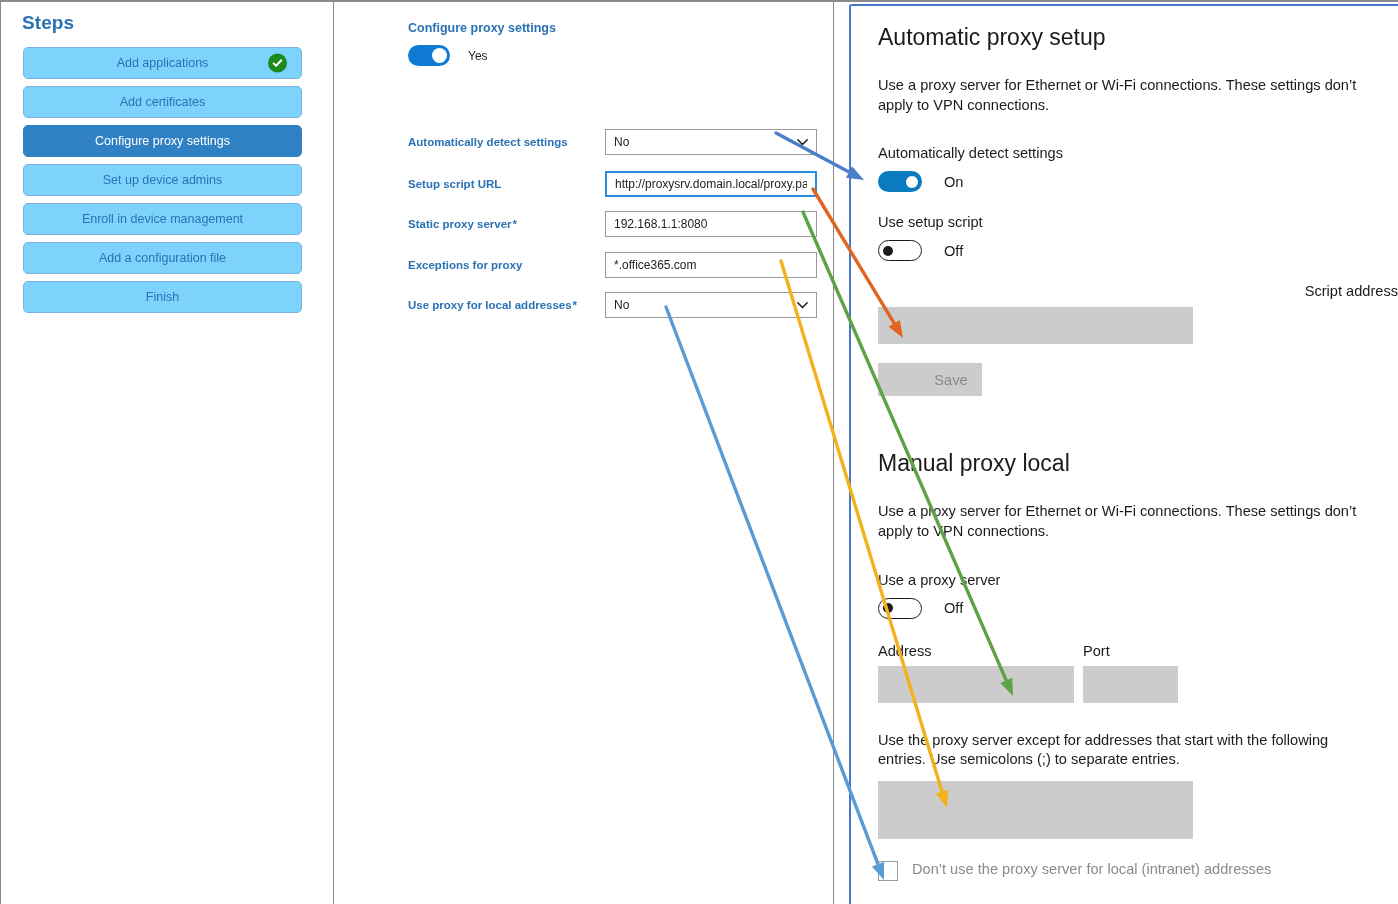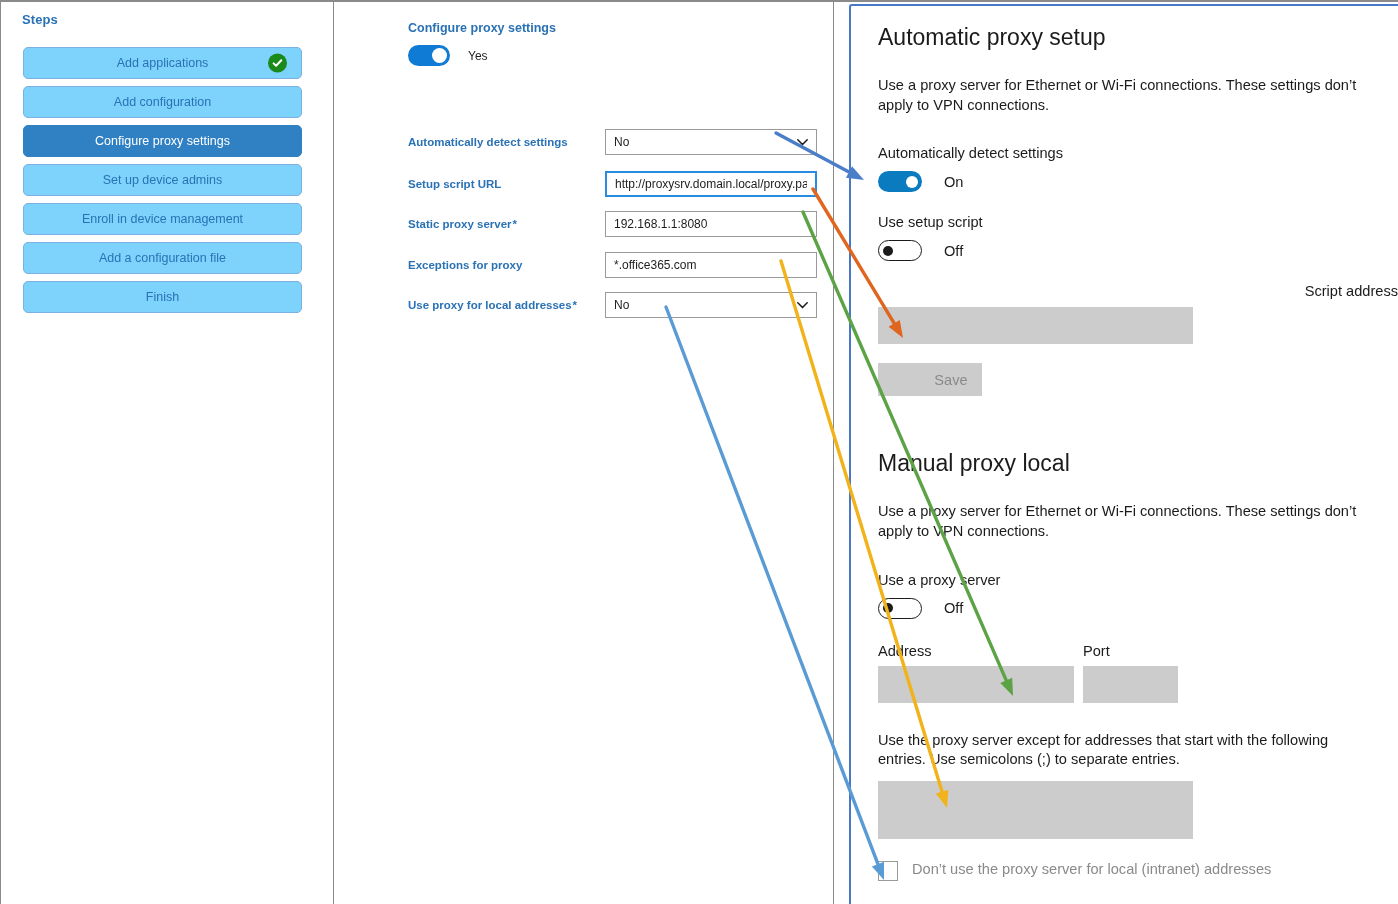--- a/index.html
+++ b/index.html
@@ -12,21 +12,21 @@
   #root{position:absolute;inset:0;}
 
   
   .top-rule{position:absolute;left:0;top:0;width:1398px;height:2px;background:#8a8a8a;}
   .vline{position:absolute;top:0;width:1px;height:904px;background:#8a8a8a;}
 
   
   .steps-panel{position:absolute;left:2px;top:2px;width:330px;height:902px;background:#fff;}
   .steps-title{
     position:absolute;left:20px;top:10px;
-    font-size:13px;font-weight:bold;color:#2a72b5;letter-spacing:.1px;
+    font-size:19px;font-weight:bold;color:#2a72b5;letter-spacing:.1px;
   }
   .step-list{position:absolute;left:21px;top:45px;width:279px;}
   .step-btn{
     position:relative;box-sizing:border-box;
     width:279px;height:32px;margin-bottom:7px;
     border:1px solid #7cb0e0;border-radius:5px;background:#7dd3fc;
     color:#2a72b5;font-size:12.5px;
     display:flex;align-items:center;justify-content:center;
     cursor:pointer;user-select:none;
   }
@@ -129,21 +129,21 @@
       <div class="step-btn">
         <span>Add applications</span>
         <span class="step-check">
           <svg width="13" height="13" viewBox="0 0 13 13">
               <path d="M2.6 6.9 L5.1 9.3 L10.3 3.7" stroke="#ffffff" stroke-width="2" fill="none" stroke-linecap="round" stroke-linejoin="round"></path>
             </svg>
         </span>
       </div>
 
       <div class="step-btn">
-        <span>Add configuration</span>
+        <span>Add certificates</span>
       </div>
 
       <div class="step-btn selected">
         <span>Configure proxy settings</span>
       </div>
 
       <div class="step-btn">
         <span>Set up device admins</span>
       </div>
 

